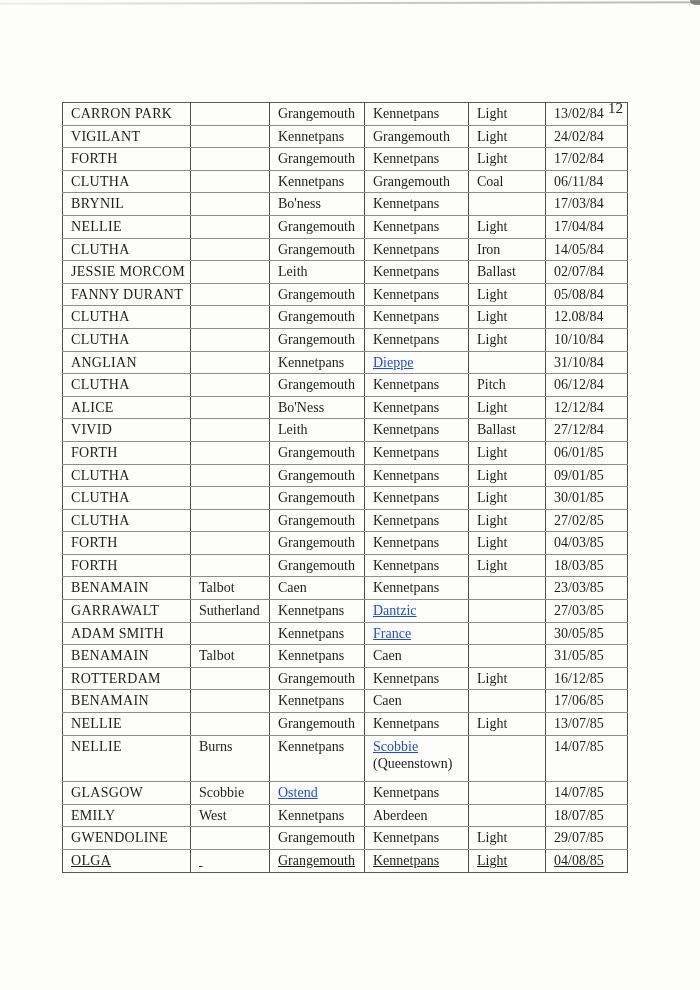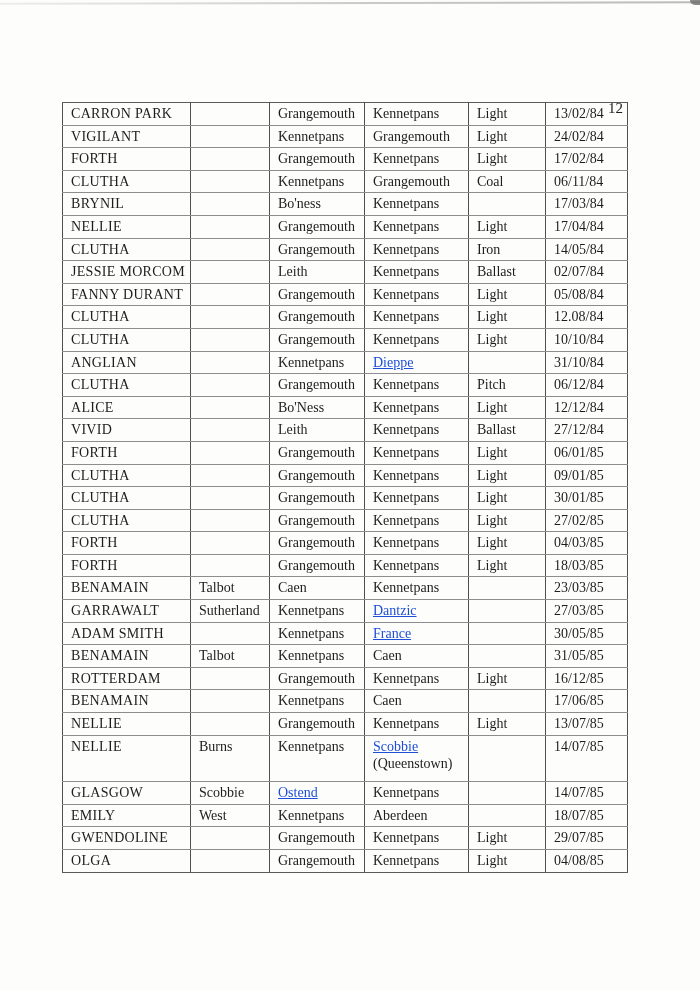--- a/index.html
+++ b/index.html
@@ -44,21 +44,21 @@
     padding: 0 4px 0 8px;
     font-size: 14px;
     color: #1d1d1d;
     height: 21.6px;
     line-height: 21.6px;
     vertical-align: top;
     white-space: nowrap;
     overflow: hidden;
   }
   .ship-table tr:first-child td { border-top-color: #5a5a5a; margin-top: 48px; }
-  .ship-table tr:last-child td { border-bottom-color: #5a5a5a; }
+  .ship-table tr:last-child td { border-bottom-color: #5a5a5a; text-decoration: underline; }
   .ship-table tr.tall td {
     height: 43px;
     line-height: 17px;
     padding-top: 2.5px;
   }
   .ship-table td.cell-vessel { letter-spacing: 0.3px; }
   .faded { color: #1d4ed8; text-decoration: underline; }
 </style>
 </head>
 <body>

